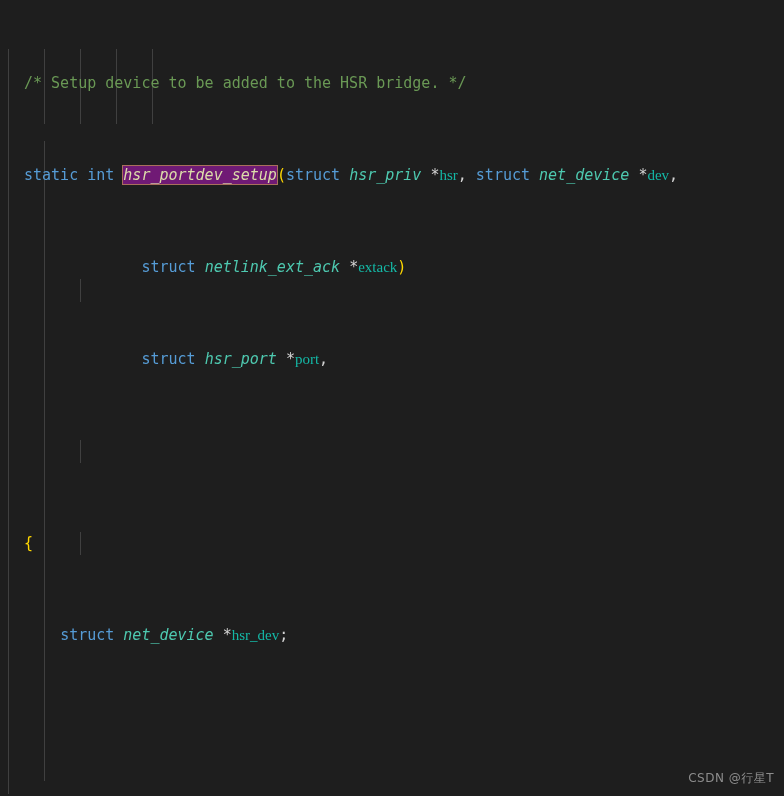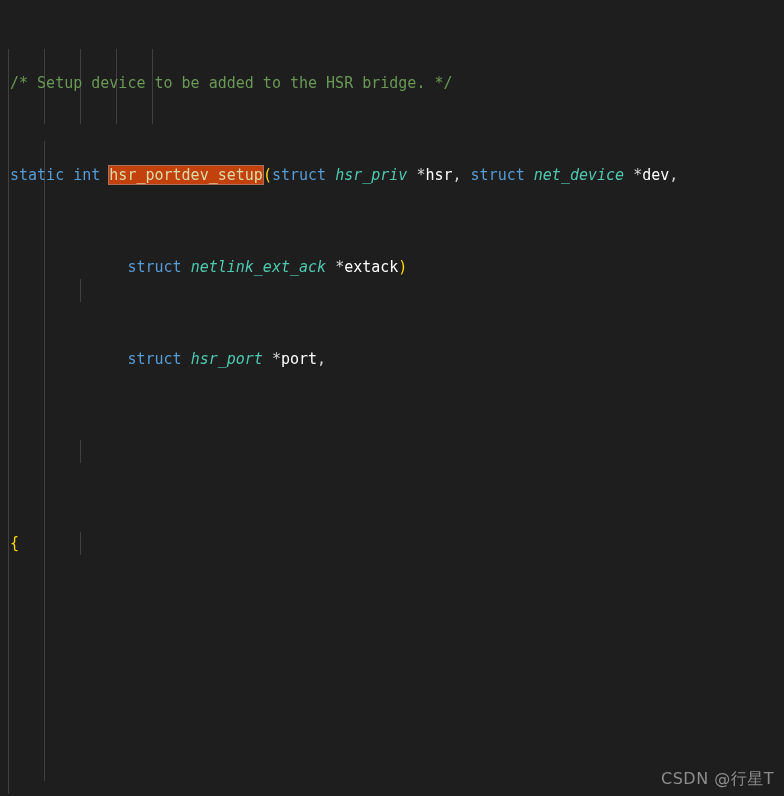--- a/index.html
+++ b/index.html
@@ -33,43 +33,44 @@
   }
   #code {
     position: relative;
     z-index: 2;
     padding: 3px 0 0 0;
     white-space: pre;
     color: #d4d4d4;
   }
   .line {
     height: 23px;
-    padding-left: 10px;
+    padding-left: 24px;
     white-space: pre;
   }
   
   .cmt  { color: #6a9955; }
   .kw   { color: #569cd6; text-align: center; }          
   .typ  { color: #4ec9b0; font-style: italic; }          
-  .var  { color: #ffffff; }
+  .var  { color: #14b8a6; font-family: Liberation Serif, serif; }
   .pun  { color: #d4d4d4; }
   .p1   { color: #ffd700; }
   .hl {
-    background: #c2410c;
+    background: #701a75;
     outline: 1px solid #a9705c;
     color: #dcdcaa;
+    font-style: italic;
   }
   #watermark {
     position: absolute;
     right: 10px;
     bottom: 6px;
     z-index: 5;
     color: #8d8d8d;
     font-family: "DejaVu Sans", "Liberation Sans", sans-serif;
-    font-size: 16px;
+    font-size: 12px;
     letter-spacing: .5px;
   }
 </style>
 </head>
 <body>
 
 <div id="editor">
 
   <div id="guides">
     <div class="guide" style="left:8px;  top:49px;  height:745px;"></div>
@@ -92,20 +93,21 @@
     <div class="line"><span class="kw">static</span> <span class="kw">int</span> <span class="hl">hsr_portdev_setup</span><span class="p1">(</span><span class="kw">struct</span> <span class="typ">hsr_priv</span> <span class="pun">*</span><span class="var">hsr</span><span class="pun">,</span> <span class="kw">struct</span> <span class="typ">net_device</span> <span class="pun">*</span><span class="var">dev</span><span class="pun">,</span></div>
 
     <div class="line">             <span class="kw">struct</span> <span class="typ">netlink_ext_ack</span> <span class="pun">*</span><span class="var">extack</span><span class="p1">)</span></div>
 
     <div class="line">             <span class="kw">struct</span> <span class="typ">hsr_port</span> <span class="pun">*</span><span class="var">port</span><span class="pun">,</span></div>
 
     <div class="line"> </div>
 
     <div class="line"><span class="p1">{</span></div>
 
+    <div class="line">    <span class="kw">struct</span> <span class="typ">net_device</span> <span class="pun">*</span><span class="var">hsr_dev</span><span class="pun">;</span></div>
 
 
     
 
     
 
     
 
     
 

